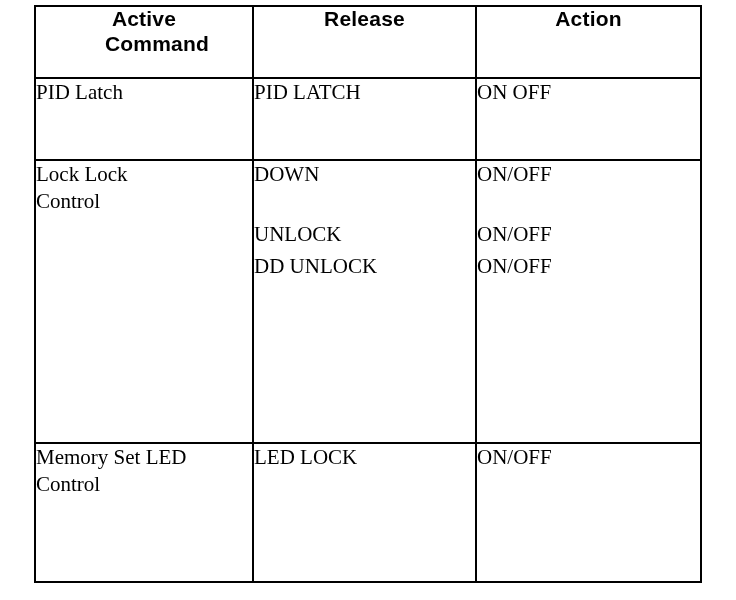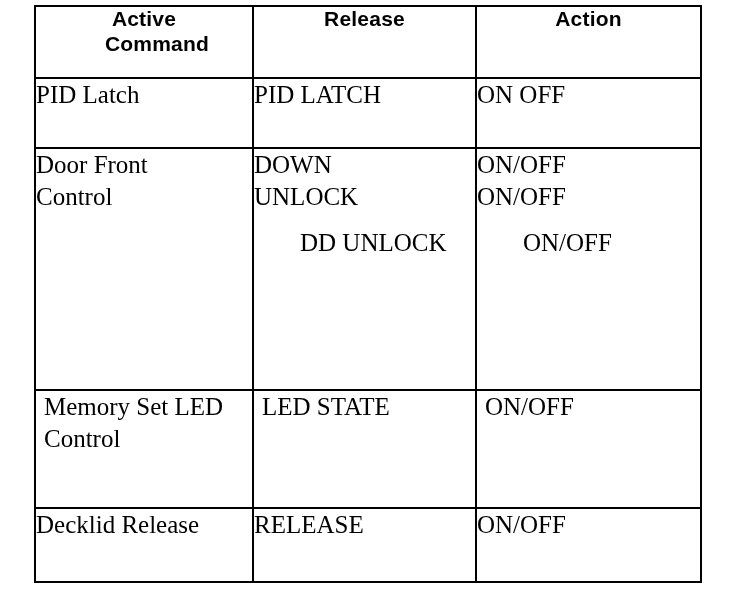--- a/index.html
+++ b/index.html
@@ -56,21 +56,21 @@
     font-weight: bold;
     font-size: 21px;
     line-height: 1.18;
     letter-spacing: 0.2px;
   }
   thead th .hdr-l2 { display: block; margin-left: 26px; }
 
   
   tbody td {
     font-family: "Liberation Serif", serif;
-    font-size: 25px;
+    font-size: 21px;
     line-height: 1.27;
   }
 
   .cmd-cell {
     padding: 6px 0 0 8px;
   }
   .disp-cell {
     padding: 6px 0 0 9px;
   }
   .act-cell {
@@ -82,28 +82,28 @@
   .act-cell .line {
     display: block;
     white-space: pre;
   }
 
   
   .entry {
     display: block;
     white-space: pre;
   }
-  .entry.gap-lg { }
-  .entry.gap-sm { margin-top: 14px; padding-left: 46px; }
+  .entry.gap-lg { margin-top: 33px; }
+  .entry.gap-sm { margin-top: 5px; }
 
   
   tr.r-pid    td { height: 39px; }
   tr.r-front  td { height: 70px; }
   tr.r-door   td { height: 139px; }
-  tr.r-led    td { height: 67px; padding-left: 8px; }
+  tr.r-led    td { height: 67px; }
   tr.r-deck   td { height: 41px; }
   tr.r-mem    td { height: 138px; }
 </style>
 </head>
 <body>
 
 <div class="page">
 
   <table class="spec-table">
     <colgroup>
@@ -137,57 +137,46 @@
           <span class="entry">PID LATCH</span>
         </td>
         <td class="act-cell">
           <span class="entry">ON OFF</span>
         </td>
       </tr>
 
 
       <tr class="r-door">
         <td class="cmd-cell">
-          <span class="line">Door Front</span>
+          <span class="line">Lock Lock</span>
           <span class="line">Control</span>
         </td>
         <td class="disp-cell">
           <span class="entry">DOWN</span>
           <span class="entry gap-lg">UNLOCK</span>
           <span class="entry gap-sm">DD UNLOCK</span>
         </td>
         <td class="act-cell">
           <span class="entry">ON/OFF</span>
           <span class="entry gap-lg">ON/OFF</span>
           <span class="entry gap-sm">ON/OFF</span>
         </td>
       </tr>
 
       <tr class="r-led">
         <td class="cmd-cell">
           <span class="line">Memory Set LED</span>
           <span class="line">Control</span>
         </td>
         <td class="disp-cell">
-          <span class="entry">LED STATE</span>
+          <span class="entry">LED LOCK</span>
         </td>
         <td class="act-cell">
           <span class="entry">ON/OFF</span>
         </td>
       </tr>
 
-      <tr class="r-deck">
-        <td class="cmd-cell">
-          <span class="line">Decklid Release</span>
-        </td>
-        <td class="disp-cell">
-          <span class="entry">RELEASE</span>
-        </td>
-        <td class="act-cell">
-          <span class="entry">ON/OFF</span>
-        </td>
-      </tr>
 
 
     </tbody>
   </table>
 
 </div>
 
 </body></html>

